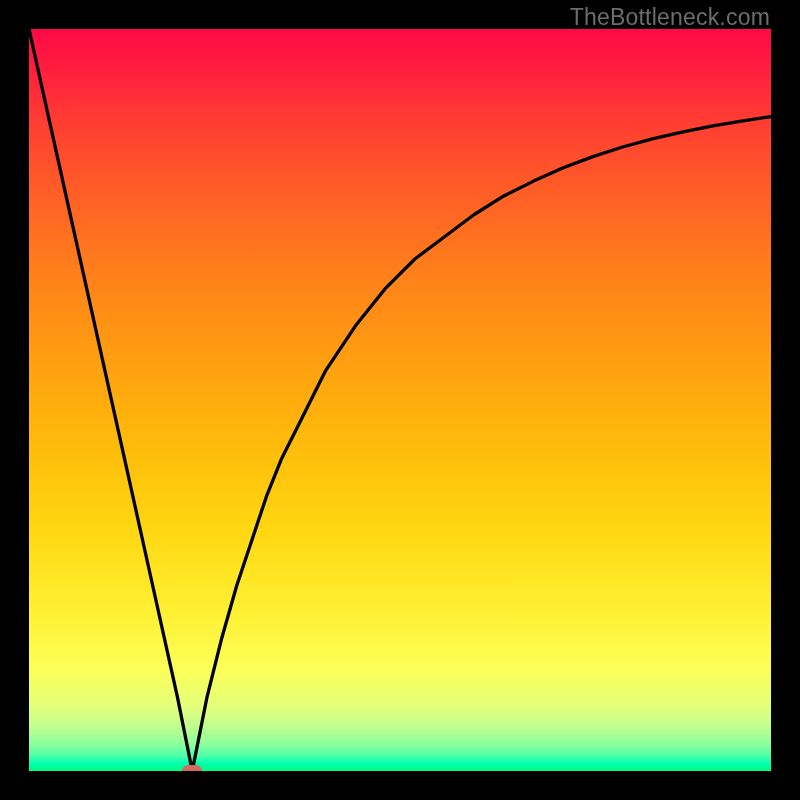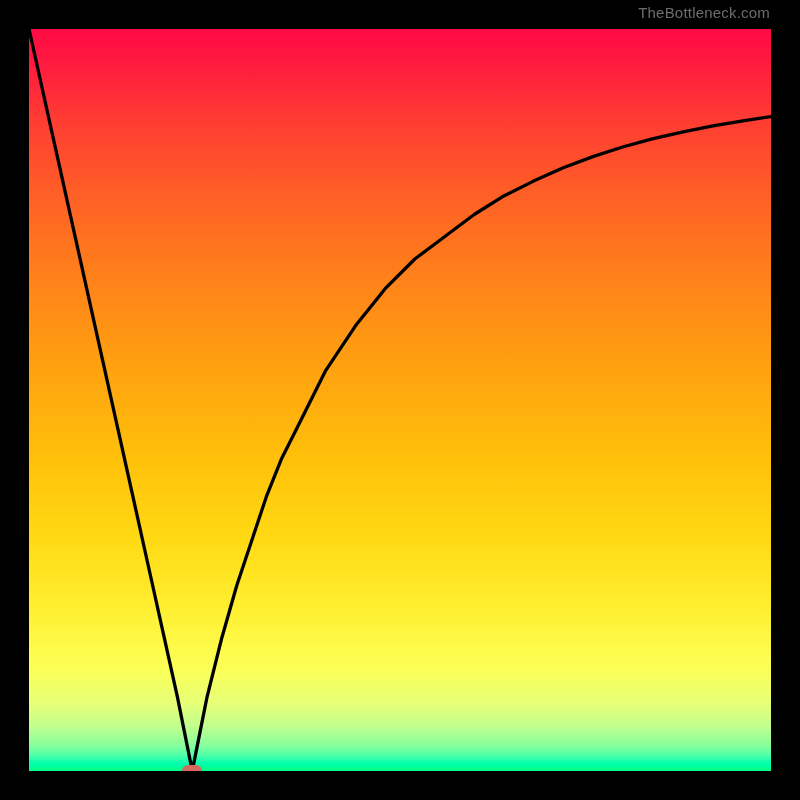--- a/index.html
+++ b/index.html
@@ -48,21 +48,21 @@
       #4affaa 98%,
       #00ffaf 99%,
       #00ff80 100%
     );
   }
   .watermark {
     position: absolute;
     top: 4px;
     right: 30px;
     color: #6d6d6d;
-    font-size: 15px;
+    font-size: 23px;
     font-weight: 400;
     letter-spacing: 0.2px;
     z-index: 5;
   }
   svg.curve {
     position: absolute;
     inset: 0;
     width: 742px;
     height: 742px;
   }

